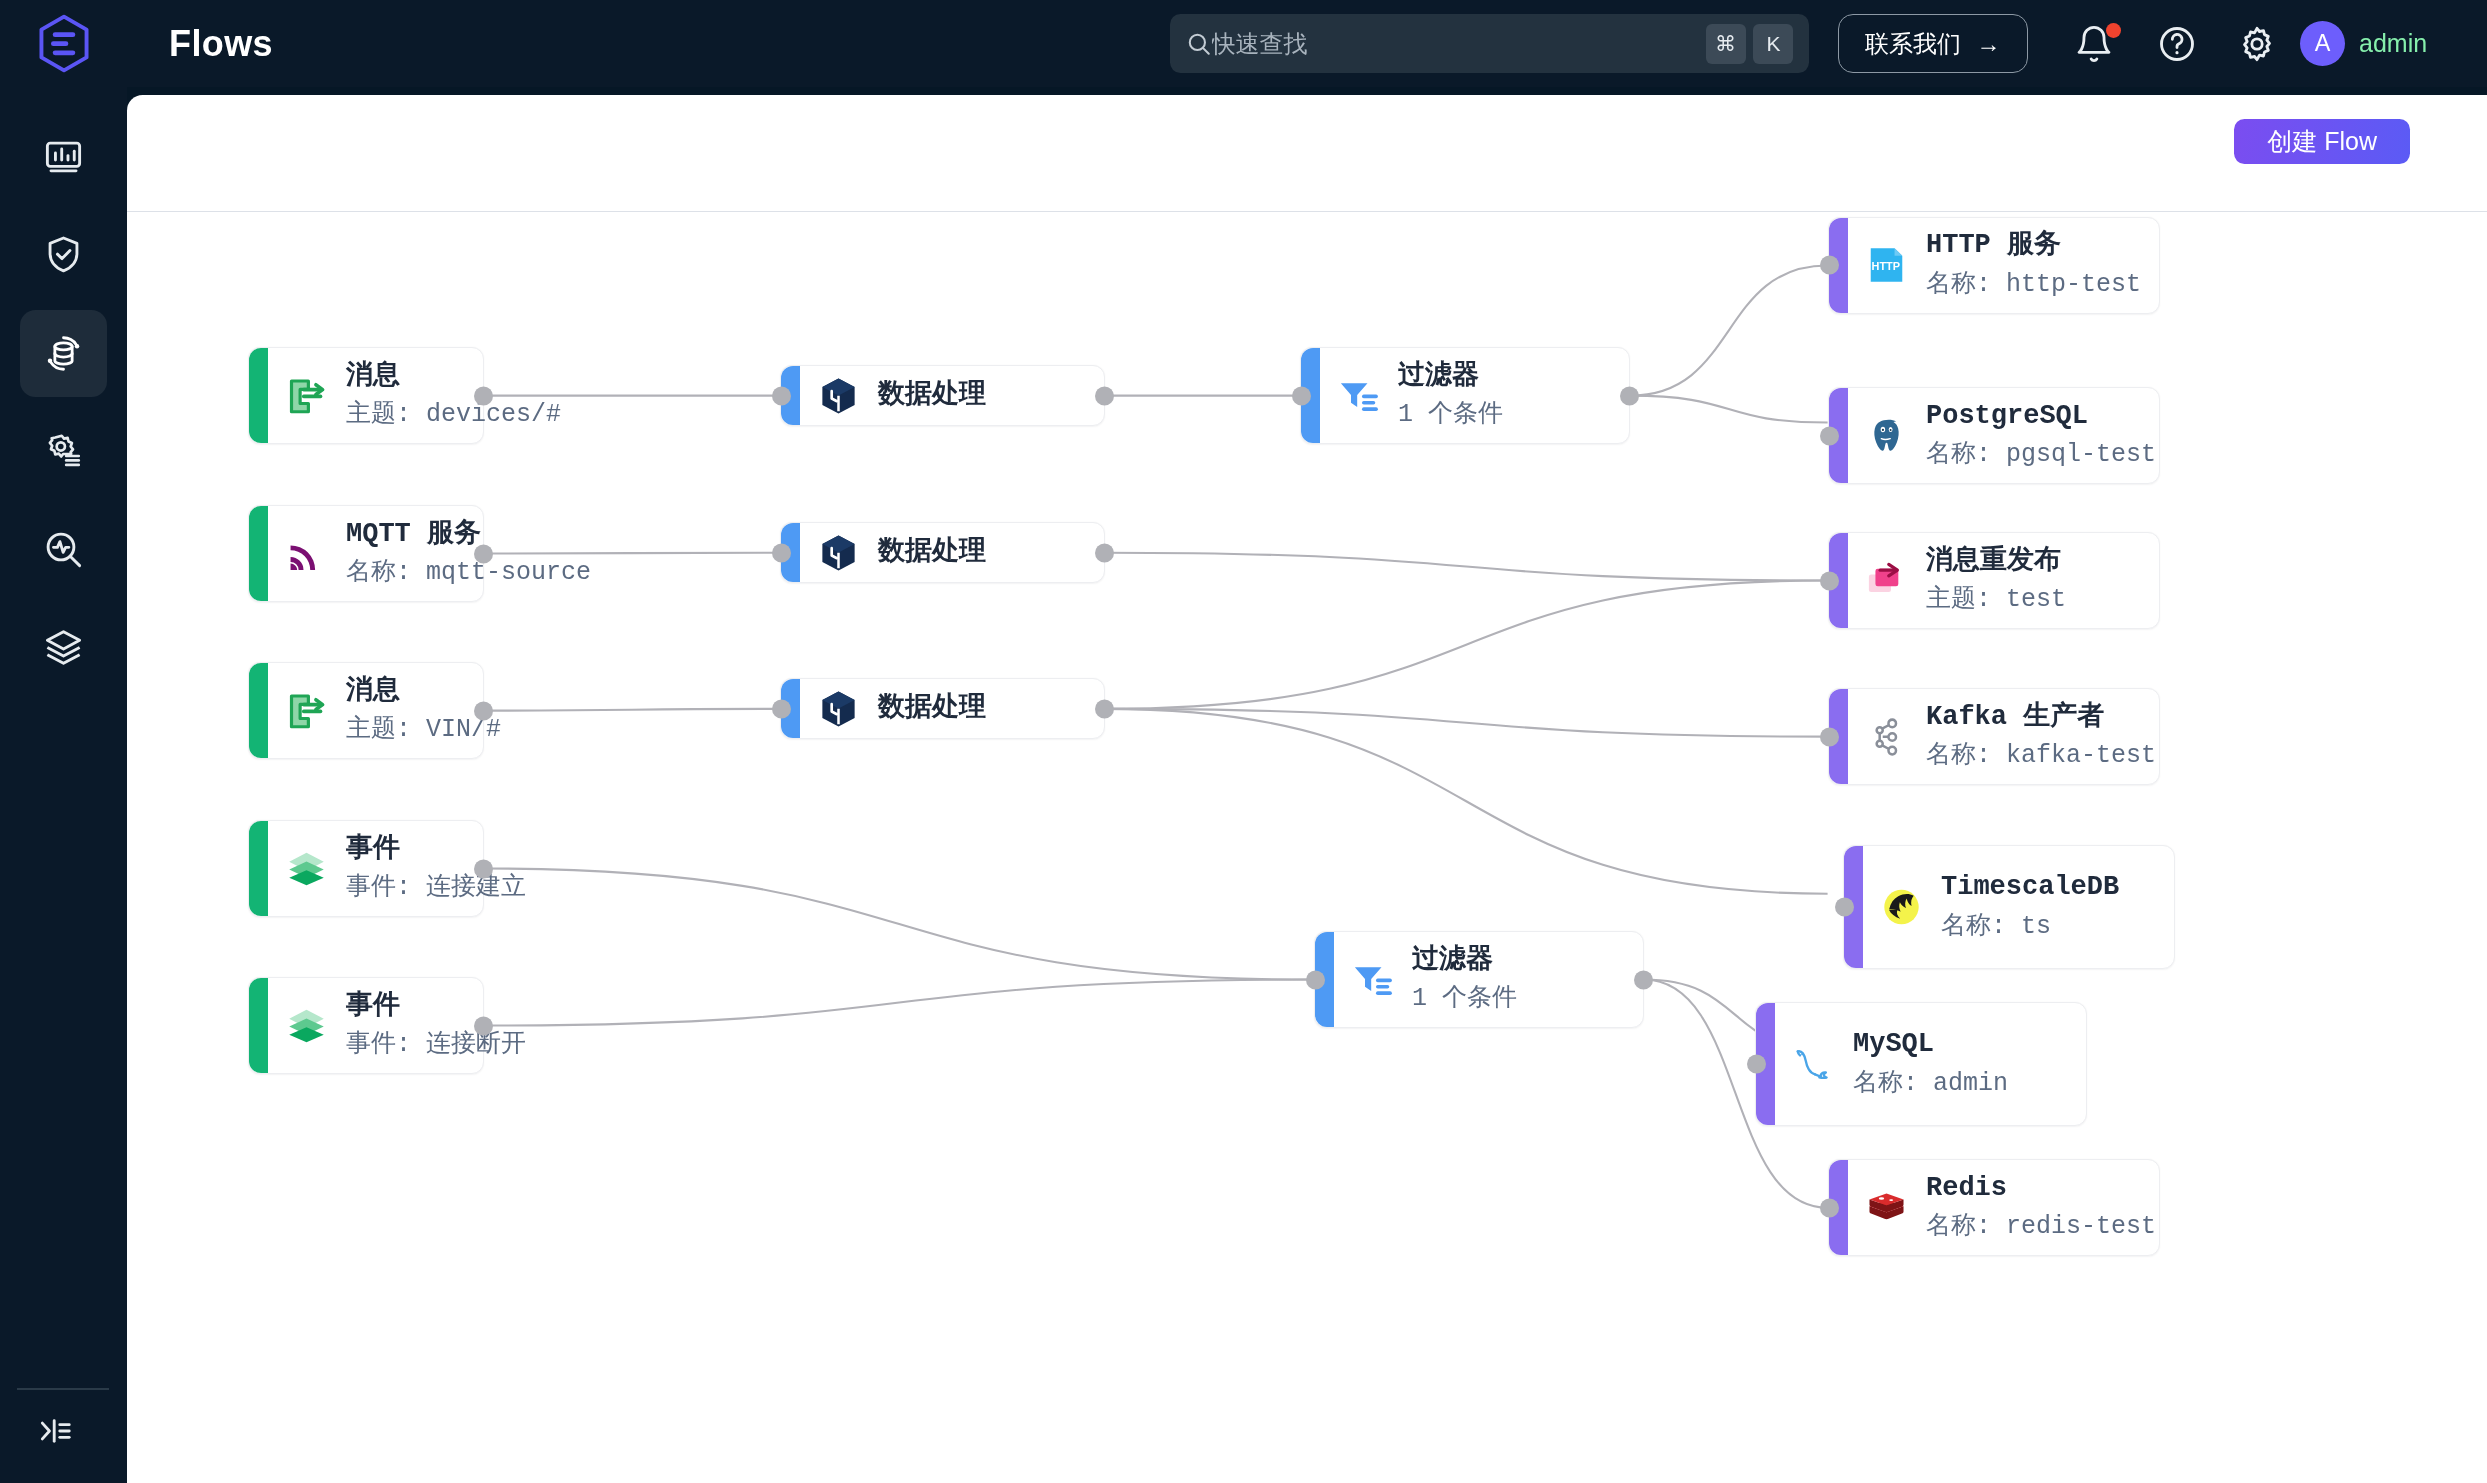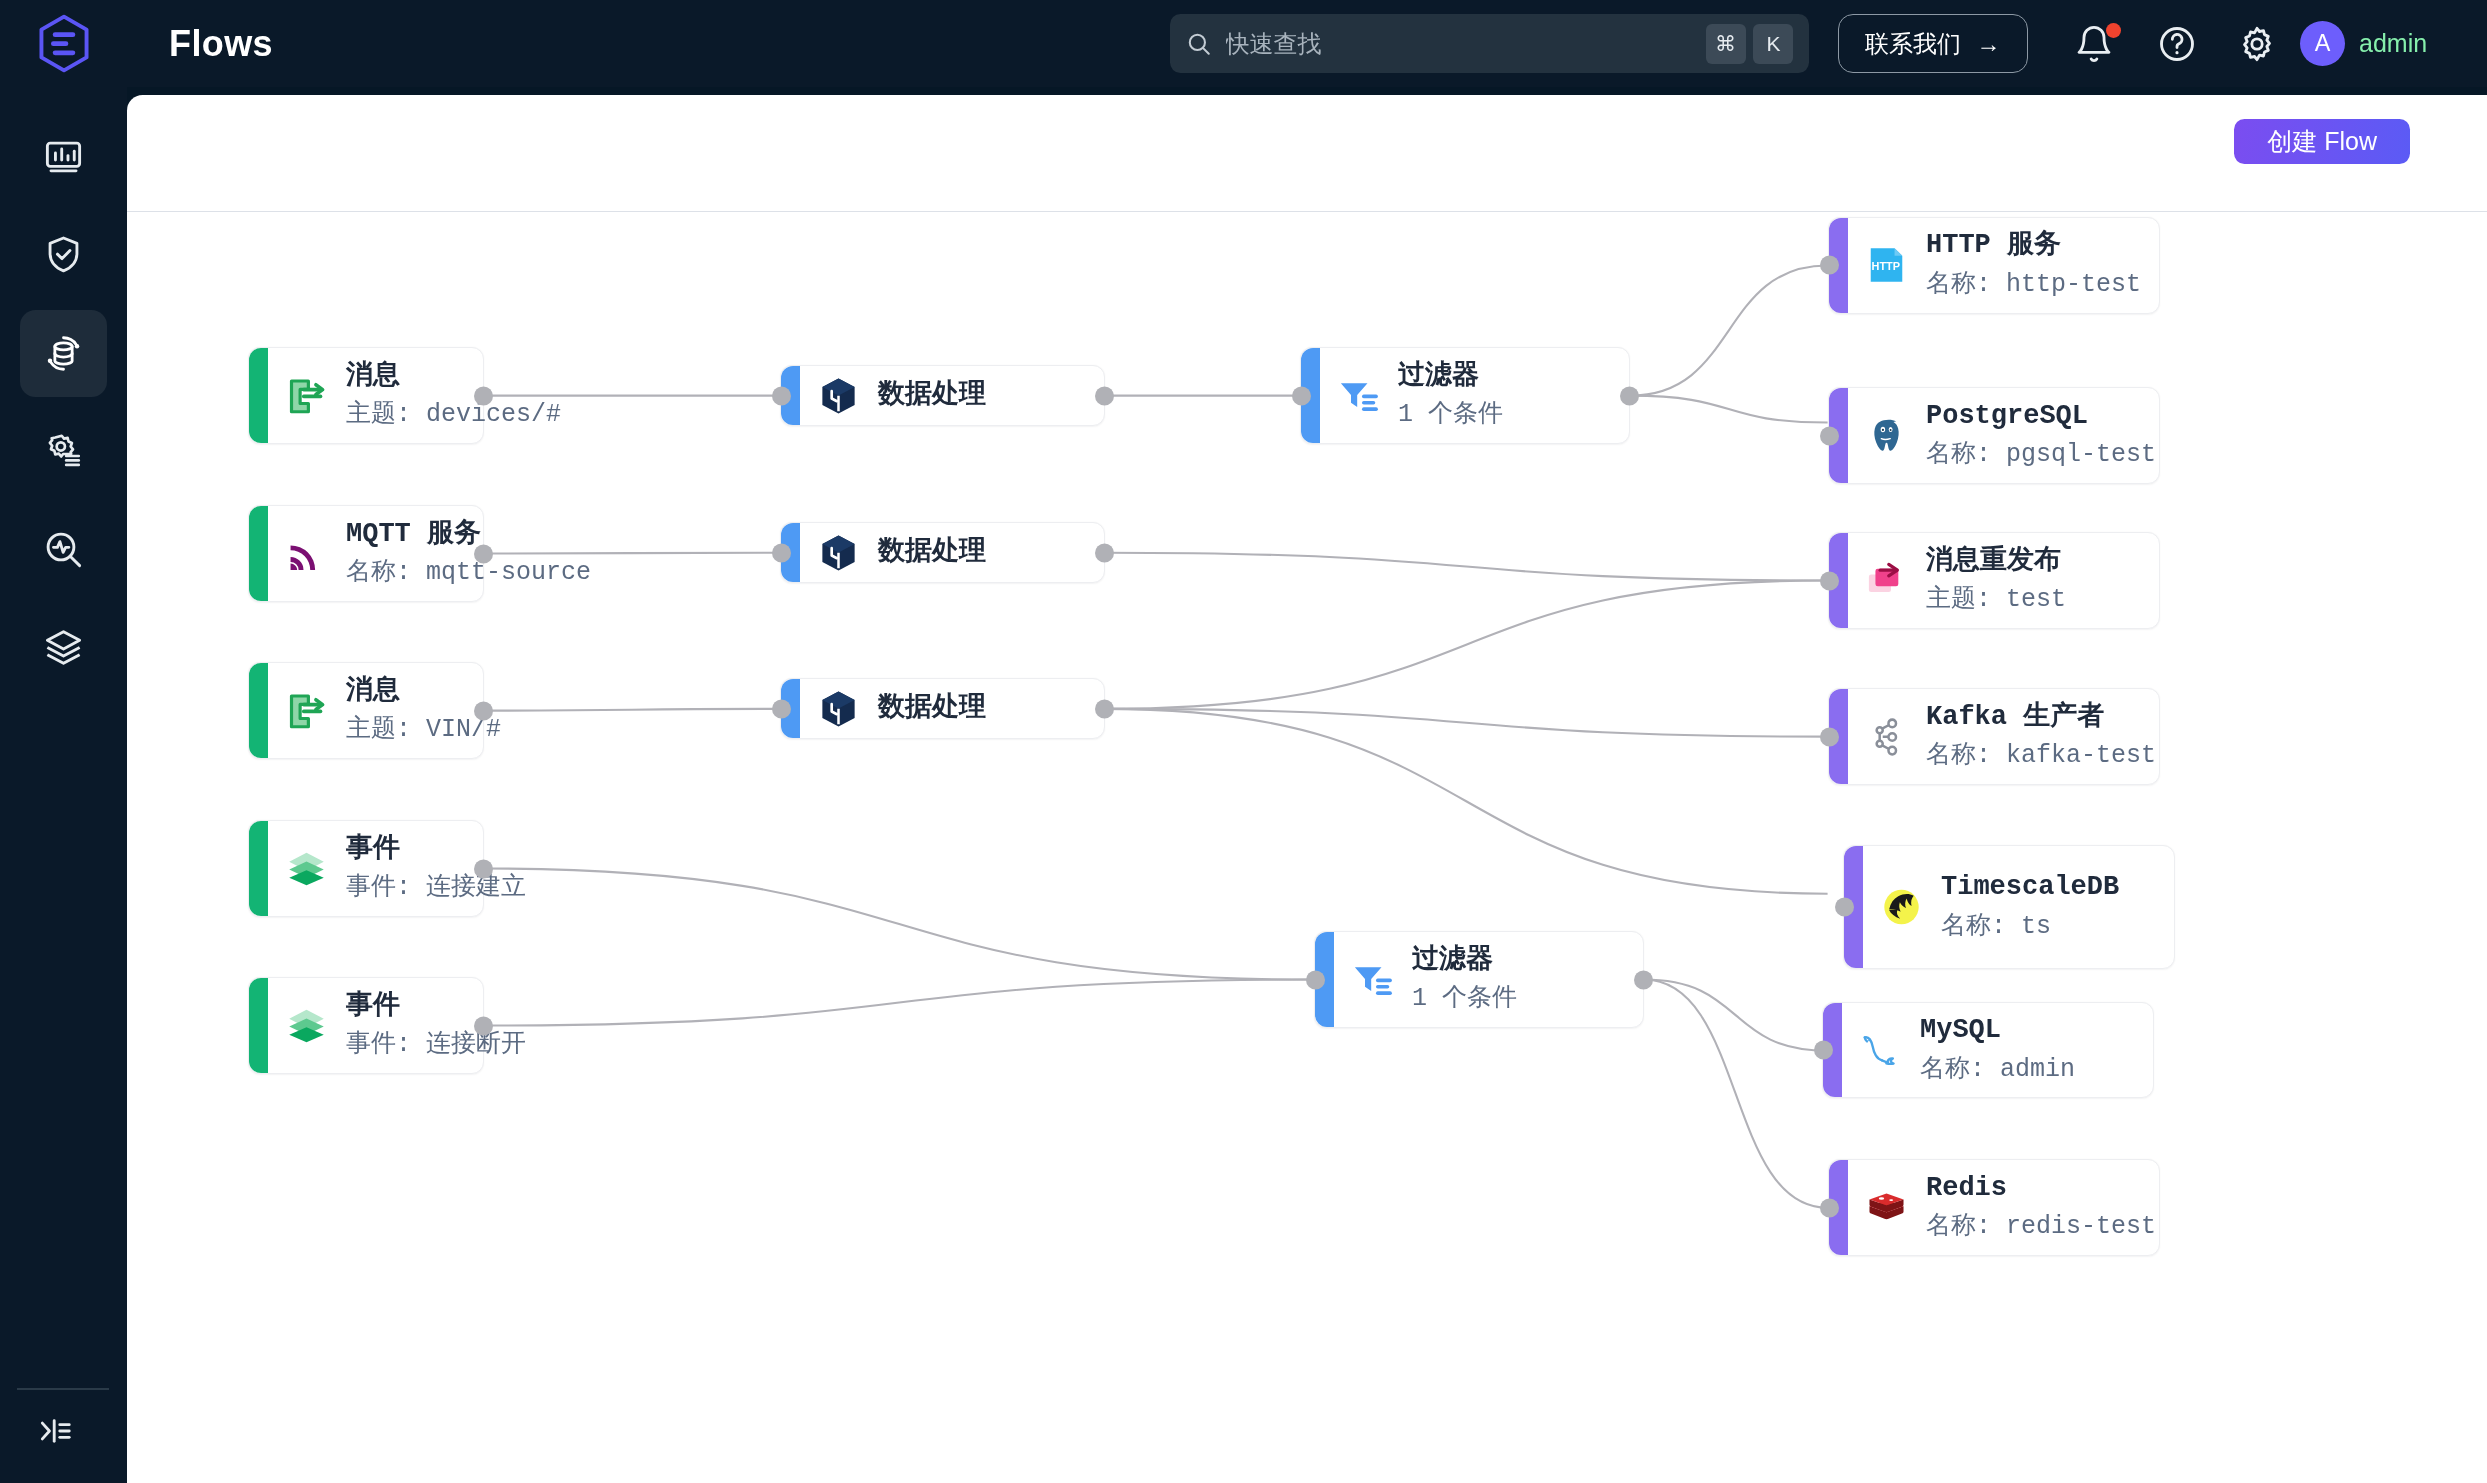--- a/index.html
+++ b/index.html
@@ -23,21 +23,21 @@
     color: #ffffff; font-size: 36px; font-weight: bold; letter-spacing: 0.4px;
     margin-left: 42px;
   }
   #search-box {
     position: absolute; left: 1170px; top: 14px;
     width: 639px; height: 59px; border-radius: 10.4px;
     background: #23323f; display: flex; align-items: center; padding: 0 15.6px;
   }
   #search-input {
     flex: 1; background: transparent; border: none; outline: none;
-    color: #d5dce3; font-size: 24px; margin-left: 14px;
+    color: #d5dce3; font-size: 24px; 
     font-family: "Liberation Sans", sans-serif;
   }
   #search-input::placeholder { color: #a8b3bd; }
   .kbd {
     width: 40px; height: 40px; border-radius: 6px; background: #3c4a57;
     color: #e6ebef; font-size: 21px; display: flex;
     align-items: center; justify-content: center; margin-left: 7.8px;
   }
   #contact-btn {
     position: absolute; left: 1838px; top: 14px;
@@ -535,21 +535,21 @@
       <path d="M5.1 13.2c2.8-.1 4.9.4 6.4 1.4-.9-1.9-1-3.6-.4-5.2.8 1.5 1.9 2.6 3.4 3.2-.7-1.9-.6-3.7.4-5.4.4 1.9 1.3 3.3 2.7 4.3-.5-2.4-.1-4.3 1.2-5.8-2.6-1.3-5.6-1.2-8.6.3C7.6 7.4 5.9 9.8 5.1 13.2z" fill="#1a1a1a"></path>
       <path d="M5 13.6c1.1 2.3 3.2 4 6.3 5-1.8-1.8-2.2-3.4-1.6-4.9-1.3-.2-2.9-.3-4.7-.1z" fill="#1a1a1a"></path>
     </svg>
           </div>
           <div class="node-text">
             <div class="node-title">TimescaleDB</div>
             <div class="node-sub">名称: ts</div>
           </div>
           <div class="port in"></div>
         </div>
-        <div class="node" style="left: 1695px; top: 788px; width: 332px; height: 96px;">
+        <div class="node" style="left: 1628px; top: 788px; width: 332px; height: 124px;">
           <div class="node-bar bar-sink"></div>
           <div class="node-icon">
             <svg width="45" height="45" viewBox="0 0 24 24" fill="none" stroke="#4aa5e8" stroke-width="1.25" stroke-linecap="round" stroke-linejoin="round">
       <path d="M3.6 5.3c1.1-.3 2 .1 2.7 1 .8 1.1 1.3 2.5 1.6 4.1.3 1.7.8 3.2 1.6 4.5.8 1.3 1.9 2.2 3.3 2.6"></path>
       <path d="M3.6 5.3c.1 1 .5 1.7 1.2 2.1"></path>
       <path d="M12.8 17.5c1.3.4 2.4 1 3.2 1.8-.4-1-.2-1.8.6-2.4.5-.4 1.2-.5 2-.4-.8.5-1.2 1-1.1 1.5.1.5.6.9 1.5 1.2-1.3.3-2.6.3-3.9-.1"></path>
       <circle cx="5.9" cy="6.8" r=".5" fill="#4aa5e8" stroke="none"></circle>
     </svg>
           </div>
           <div class="node-text">

